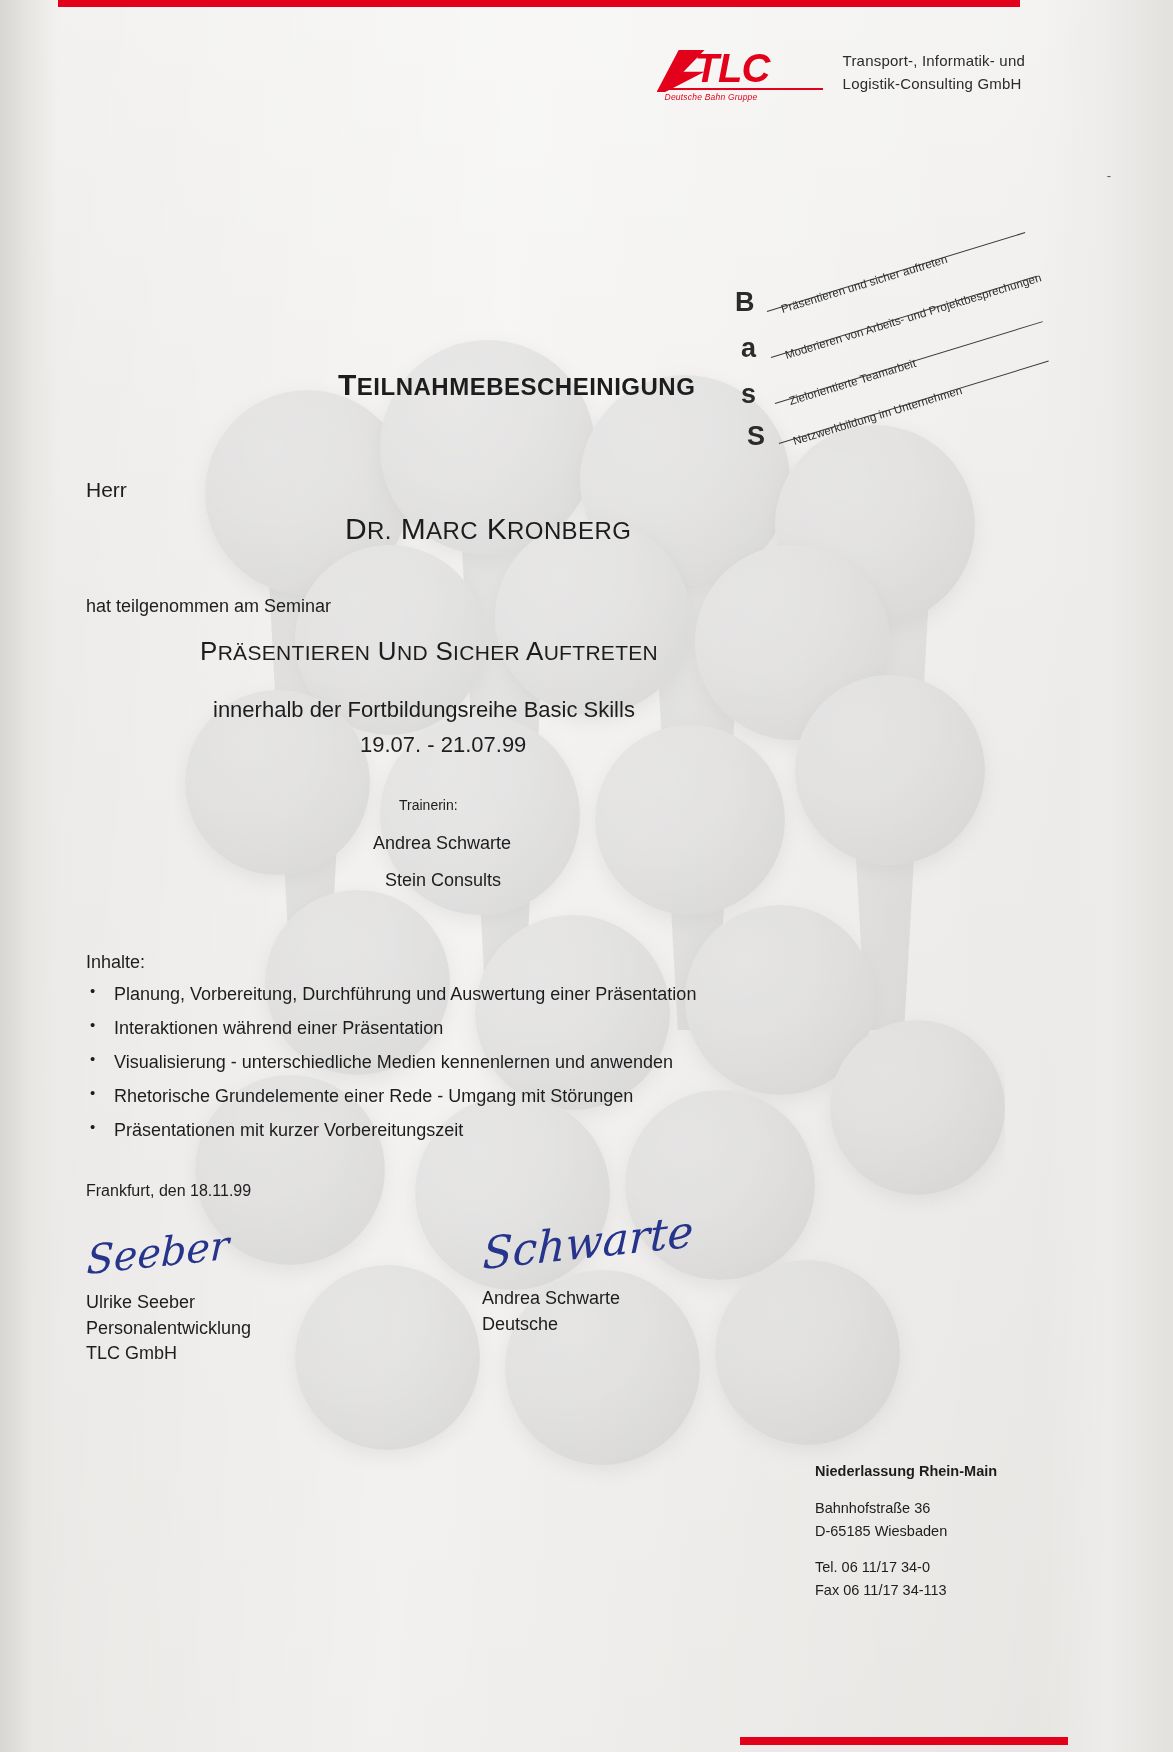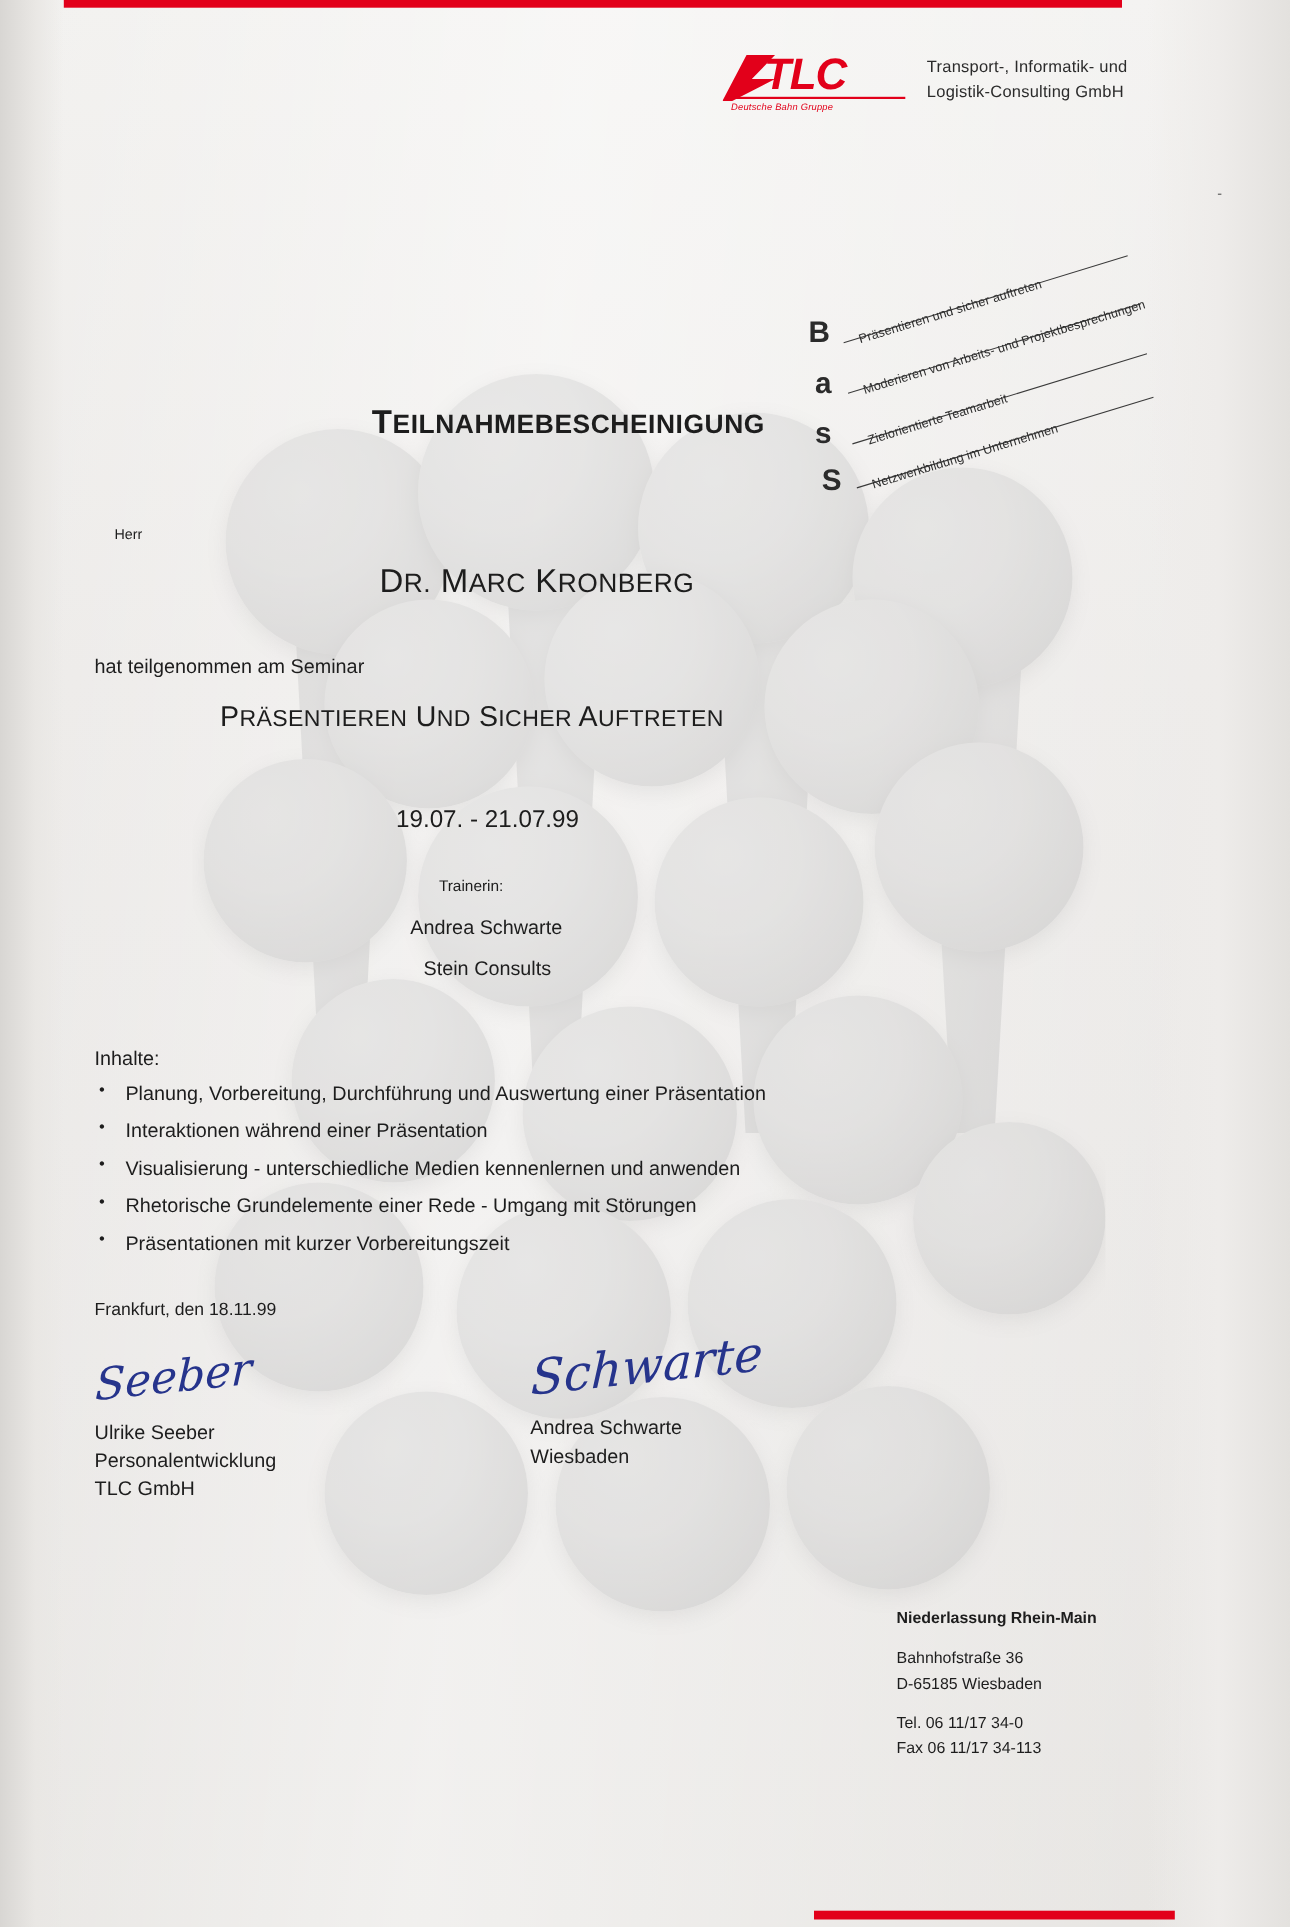--- a/index.html
+++ b/index.html
@@ -162,23 +162,23 @@
     top: 368px;
     font-size: 30px;
     font-weight: bold;
     color: #1d1d1d;
     letter-spacing: 0.5px;
     margin-left: 26px;
   }
   .title .sc { font-size: 24px; }
   .salutation {
     position: absolute;
-    left: 104px;
+    left: 86px;
     top: 478px;
-    font-size: 13px;
+    font-size: 21px;
     color: #1d1d1d;
   }
   .recipient {
     position: absolute;
     left: 345px;
     top: 512px;
     font-size: 30px;
     font-weight: normal;
     color: #1d1d1d;
     letter-spacing: 0.4px;
@@ -389,20 +389,21 @@
     <div class="slabel" style="left:56px;  top:180px; transform: rotate(-17deg);">Zielorientierte Teamarbeit</div>
     <div class="slabel" style="left:60px;  top:220px; transform: rotate(-17deg);">Netzwerkbildung im Unternehmen</div>
   </div>
   <div class="tick">-</div>
 
   <div class="title"><span>T</span><span class="sc">EILNAHMEBESCHEINIGUNG</span></div>
   <div class="salutation">Herr</div>
   <div class="recipient"><span>D</span><span class="sc">R.</span> <span>M</span><span class="sc">ARC</span> <span>K</span><span class="sc">RONBERG</span></div>
   <div class="line-participated">hat teilgenommen am Seminar</div>
   <div class="seminar"><span>P</span><span class="sc">RÄSENTIEREN</span> <span>U</span><span class="sc">ND</span> <span>S</span><span class="sc">ICHER</span> <span>A</span><span class="sc">UFTRETEN</span></div>
+  <div class="series">innerhalb der Fortbildungsreihe Basic Skills</div>
   <div class="dates">19.07. - 21.07.99</div>
 
   <div class="trainer-label">Trainerin:</div>
   <div class="trainer-name">Andrea Schwarte</div>
   <div class="trainer-org">Stein Consults</div>
 
   <div class="contents-label">Inhalte:</div>
   <ul class="contents">
     <li>Planung, Vorbereitung, Durchführung und Auswertung einer Präsentation</li>
     <li>Interaktionen während einer Präsentation</li>
@@ -419,21 +420,21 @@
       <div>Ulrike Seeber</div>
       <div>Personalentwicklung</div>
       <div>TLC GmbH</div>
     </div>
   </div>
 
   <div class="sig-block-right">
     <div class="sig-ink">Schwarte</div>
     <div class="sig-names">
       <div>Andrea Schwarte</div>
-      <div>Wiesbaden</div>
+      <div>Deutsche</div>
     </div>
   </div>
 
   <div class="footer">
     <div class="branch">Niederlassung Rhein-Main</div>
     <div>Bahnhofstraße 36</div>
     <div>D-65185 Wiesbaden</div>
     <div class="gap"></div>
     <div>Tel. 06 11/17 34-0</div>
     <div>Fax 06 11/17 34-113</div>

